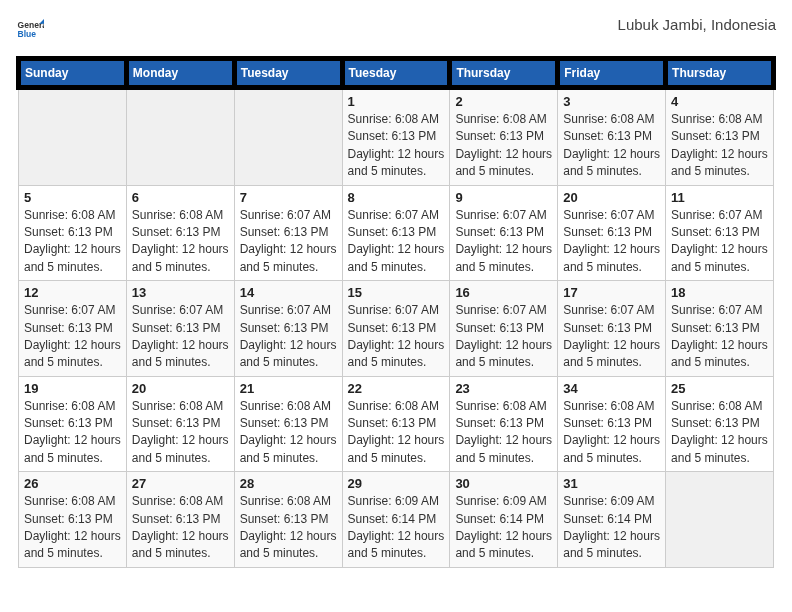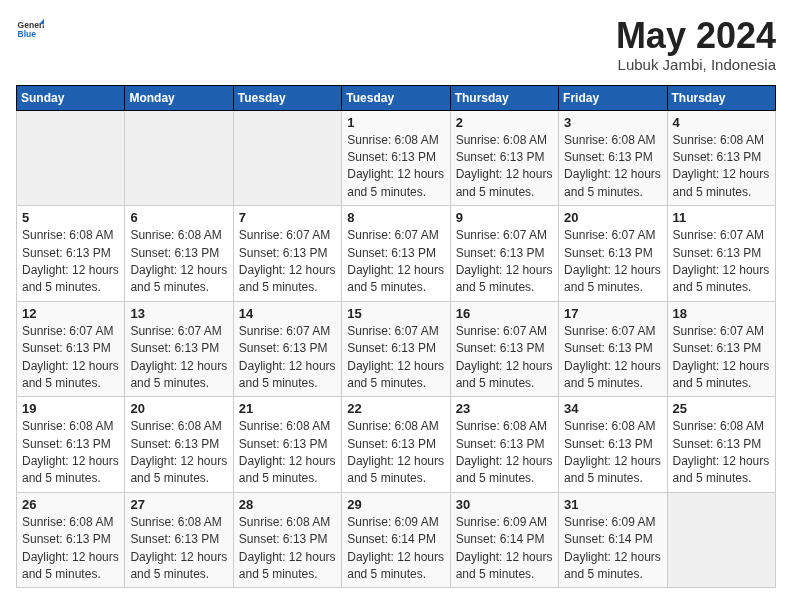--- a/index.html
+++ b/index.html
@@ -48,21 +48,21 @@
       border-collapse: collapse;
       table-layout: fixed;
     }
     thead tr th {
       background-color: #2060b0;
       color: #fff;
       font-size: 12px;
       font-weight: bold;
       padding: 5px 4px;
       text-align: left;
-      border: 1px solid #000000;
+      border: 5px solid #000000;
     }
     tbody tr td {
       border: 1px solid #ccc;
       vertical-align: top;
       padding: 4px 5px;
       height: 90px;
       background: #fff;
       font-size: 10.5px;
       color: #222;
     }
@@ -92,21 +92,20 @@
     <svg class="logo-icon" viewBox="0 0 36 36">
       <rect x="0" y="0" width="36" height="36" fill="white"></rect>
       <text x="2" y="15" font-size="11" font-weight="bold" fill="#333" font-family="Arial">General</text>
       <text x="2" y="27" font-size="11" font-weight="bold" fill="#1a6bbf" font-family="Arial">Blue</text>
       <polygon points="30,10 36,10 36,4" fill="#1a6bbf"></polygon>
     </svg>
     <div class="logo-text">
     </div>
   </div>
   <div class="title-block">
-    <div class="month-title">May 2024</div>
     <div class="location">Lubuk Jambi, Indonesia</div>
   </div>
 </div>
 
 <table>
   <thead>
     <tr id="header-row">
         <th>Sunday</th>
         <th>Monday</th>
         <th>Tuesday</th>

